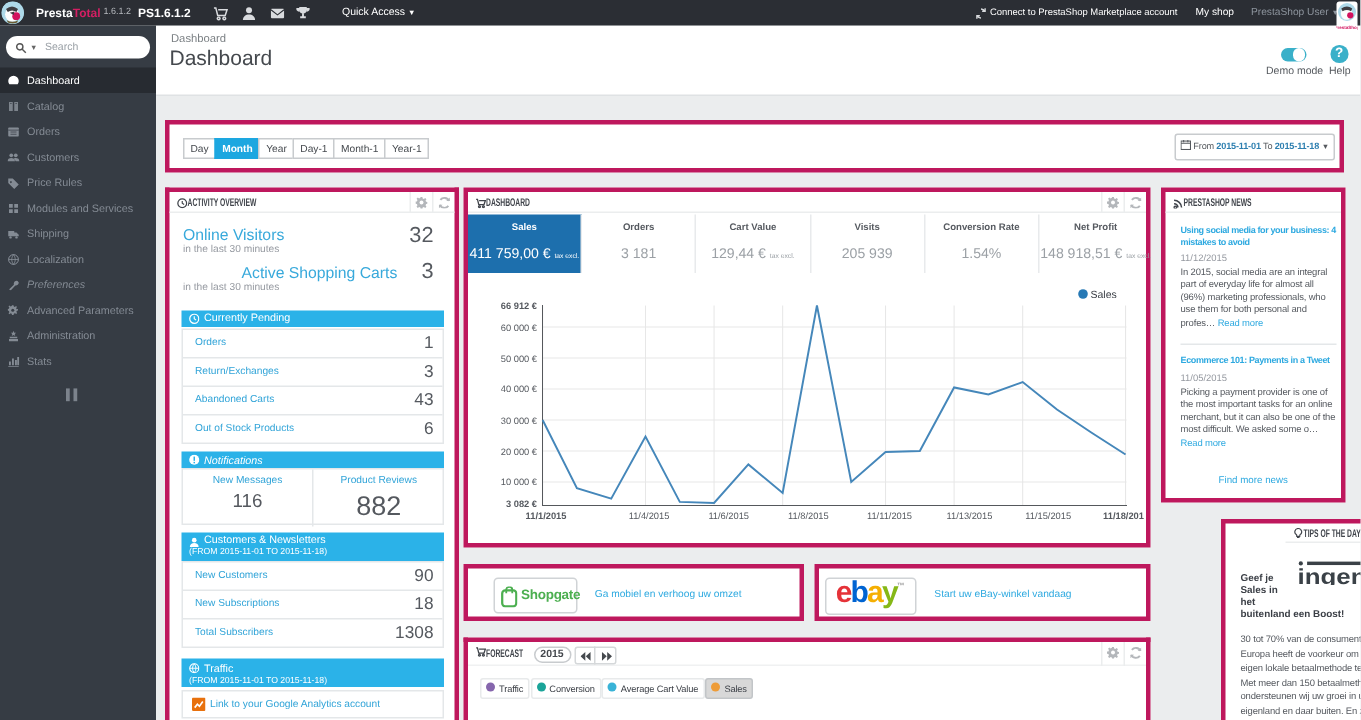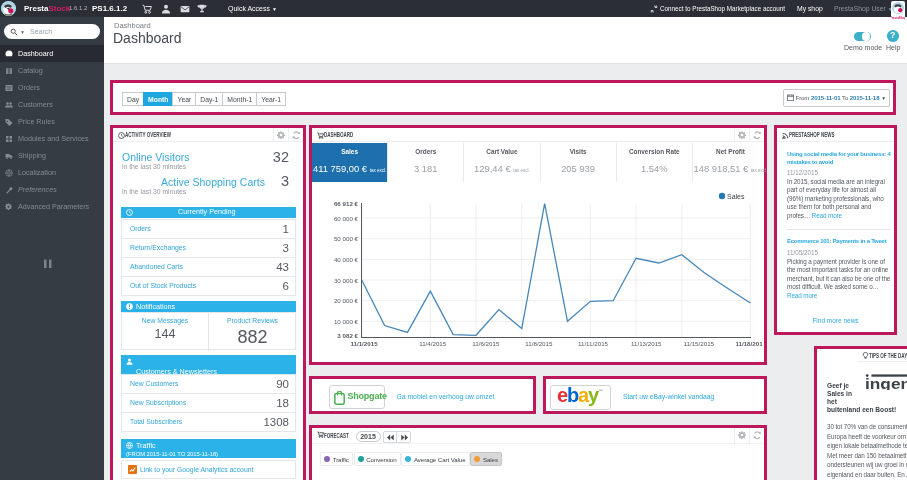--- a/index.html
+++ b/index.html
@@ -62,21 +62,21 @@
   <div id="logo-circle">
     <svg width="15" height="15" viewBox="0 0 15 15">
       <circle cx="7.5" cy="7.5" r="7.5" fill="#aed9e9"></circle>
       <ellipse cx="7" cy="8.5" rx="4.6" ry="5" fill="#fdfdfd"></ellipse>
       <path d="M3 5 Q7 1.5 11 5 L10 7 Q7 5 4.2 7 Z" fill="#3e3d42"></path>
       <circle cx="9.8" cy="9.8" r="2.6" fill="#d2125e"></circle>
       <path d="M5.5 7.5 L8.6 6.6 L8.2 9 Z" fill="#3e3d42"></path>
       <path d="M3.5 12.5 Q7.5 14.5 11 12.5 L10.5 14 Q7.5 15.3 4.2 14 Z" fill="#6b5d34"></path>
     </svg>
   </div>
-  <div class="tb-txt" style="left:24px; font-weight:bold;">Presta<span style="color:#d41f63;">Stock</span></div>
+  <div class="tb-txt" style="left:24px; font-weight:bold;">Presta<span style="color:#d41f63;">Total</span></div>
   <div class="tb-txt" style="left:69px; font-size:6px; color:#b5b8bd;">1.6.1.2</div>
   <div class="tb-txt" style="left:92px; font-weight:bold;">PS1.6.1.2</div>
   <svg class="tb-icon" style="left:142px;" viewBox="0 0 16 16">
       <path d="M1 2h2l2 8h8l2-6H5.5M6 12a1.4 1.4 0 1 0 .1 0M12 12a1.4 1.4 0 1 0 .1 0" fill="none" stroke="#d9dbde" stroke-width="1.6"></path>
     </svg>
   <svg class="tb-icon" style="left:161px;" viewBox="0 0 16 16">
       <circle cx="8" cy="4.5" r="3.2" fill="#d9dbde"></circle>
       <path d="M1.5 15c0-4 3-6 6.5-6s6.5 2 6.5 6z" fill="#d9dbde"></path>
     </svg>
   <svg class="tb-icon" style="left:180px;" viewBox="0 0 16 16">
@@ -174,20 +174,32 @@
       </svg>
       <span class="mi-label">Preferences</span>
     </div>
   <div class="menu-item" style="top:181px;">
       <svg viewBox="0 0 16 16">
         <path d="M6 1h2l.4 1.6 1.5.6L11.3 2l1.4 1.4-1.2 1.4.6 1.5L14 6v2l-1.6.4-.6 1.5 1.2 1.4-1.4 1.4-1.4-1.2-1.5.6L8 14H6l-.4-1.6-1.5-.6L2.7 13l-1.4-1.4 1.2-1.4-.6-1.5L.3 8V6l1.6-.4.6-1.5L1.3 2.7 2.7 1.3l1.4 1.2 1.5-.6z"></path>
         <circle cx="7" cy="7.5" r="2" fill="#363c44"></circle>
       </svg>
       <span class="mi-label">Advanced Parameters</span>
     </div>
+  <div class="menu-item" style="top:198px;">
+      <svg viewBox="0 0 16 16">
+        <path d="M8 1l1 2.5h2.7l-2.1 1.8.8 2.7L8 6.5 5.6 8l.8-2.7L4.3 3.5H7zM3 9h10v2H3zM2 12h12v3H2z"></path>
+      </svg>
+      <span class="mi-label">Administration</span>
+    </div>
+  <div class="menu-item" style="top:215px;">
+      <svg viewBox="0 0 16 16">
+        <path d="M1 14h14v1H1zM2 8h2.5v5H2zM6 4h2.5v9H6zM10 6h2.5v7H10zM13 2h2.5v11H13z"></path>
+      </svg>
+      <span class="mi-label">Stats</span>
+    </div>
   <div style="position:absolute; left:44px; top:243px; color:#7c838c; font-size:7px;">▌▌</div>
 </div>
 
 <div id="pageheader">
   <div style="position:absolute; left:10px; top:4px; font-size:7.5px; color:#7b8084;">Dashboard</div>
   <div style="position:absolute; left:9px; top:12.5px; font-size:14px; color:#45494e;">Dashboard</div>
   <div style="position:absolute; left:750px; top:14.5px; width:16.5px; height:9.5px; background:#3ab0c9; border-radius:5px;">
       <div style="position:absolute; right:0.5px; top:0.5px; width:8.5px; height:8.5px; background:#fff; border-radius:50%;"></div>
     </div>
   <div style="position:absolute; left:740px; top:27px; font-size:7px; color:#55595e;">Demo mode</div>
@@ -224,21 +236,21 @@
           </svg></span></span>
   </div>
 
   <div style="position:absolute; left:9px; top:23px; font-size:10.5px; color:#38a9db;">Online Visitors</div>
   <div style="position:absolute; right:14px; top:21px; font-size:14.5px; color:#55595f;">32</div>
   <div style="position:absolute; left:9px; top:35px; font-size:6.8px; color:#9599a0;">in the last 30 minutes</div>
   <div style="position:absolute; left:9px; top:47.5px; font-size:10.5px; color:#38a9db;margin-left:39px;">Active Shopping Carts</div>
   <div style="position:absolute; right:14px; top:45px; font-size:14.5px; color:#55595f;">3</div>
   <div style="position:absolute; left:9px; top:59.5px; font-size:6.8px; color:#9599a0;">in the last 30 minutes</div>
 
-  <div class="bluehead" style="top:79px; height:10.5px; line-height:10.5px; font-size:7.2px;padding-left:42px;"><svg style="position:absolute; left:5px; top:2px;" width="7" height="7" viewBox="0 0 10 10">
+  <div class="bluehead" style="top:79px; height:10.5px; line-height:10.5px; font-size:7.2px;"><svg style="position:absolute; left:5px; top:2px;" width="7" height="7" viewBox="0 0 10 10">
         <circle cx="5" cy="5" r="4.3" fill="none" stroke="#fff" stroke-width="1.2"></circle>
         <path d="M5 2.6V5l1.8 1.3" fill="none" stroke="#fff" stroke-width="1.1"></path>
       </svg><span style="margin-left:15px;">Currently Pending</span></div>
   <div class="lrowbox" style="top:90.5px; height:77px;">
     <div class="lrow">
         <span class="ll">Orders</span>
         <span class="lv">1</span>
       </div>
     <div class="lrow">
         <span class="ll">Return/Exchanges</span>
@@ -251,38 +263,38 @@
     <div class="lrow">
         <span class="ll">Out of Stock Products</span>
         <span class="lv">6</span>
       </div>
   </div>
 
   <div class="bluehead" style="top:173px; height:11px; line-height:11px; font-size:7.2px;"><svg style="position:absolute; left:5px; top:2px;" width="7" height="7" viewBox="0 0 10 10">
         <circle cx="5" cy="5" r="4.8" fill="#fff"></circle>
         <rect x="4.3" y="2" width="1.4" height="4" fill="#2bb2e8"></rect>
         <rect x="4.3" y="7" width="1.4" height="1.4" fill="#2bb2e8"></rect>
-      </svg><span style="margin-left:15px;">Notifications</span></div>
+      </svg><span style="margin-left:15px;font-style:italic;">Notifications</span></div>
   <div class="lrowbox" style="top:184px; height:38px;">
     <div style="position:absolute; left:0; top:0; width:87px; height:38px; border-right:1px solid #e4e7e9; text-align:center;">
       <div style="margin-top:4px; font-size:6.8px; color:#31a4d8;">New Messages</div>
-      <div style="margin-top:3px; font-size:12.5px; color:#55595f;">144</div>
+      <div style="margin-top:3px; font-size:12.5px; color:#55595f;">116</div>
     </div>
     <div style="position:absolute; left:88px; top:0; width:85px; height:38px; text-align:center;">
       <div style="margin-top:4px; font-size:6.8px; color:#31a4d8;">Product Reviews</div>
       <div style="margin-top:3px; font-size:18px; color:#55595f;">882</div>
     </div>
   </div>
 
   <div class="bluehead" style="top:227px; height:19px; font-size:7.2px;">
     <svg style="position:absolute; left:5px; top:3px;" width="7" height="7" viewBox="0 0 10 10">
         <circle cx="5" cy="3" r="2.2" fill="#fff"></circle>
         <path d="M0.8 9.5c0-2.4 1.9-3.7 4.2-3.7s4.2 1.3 4.2 3.7z" fill="#fff"></path>
       </svg>
-    <div style="margin:12px 0 0 15px; line-height:9px;">Customers &amp; Newsletters</div>
+    <div style="margin:0 0 0 15px; line-height:9px;">Customers &amp; Newsletters</div>
     <div style="margin-left:5px; font-size:5.8px; line-height:8px;">(FROM 2015-11-01 TO 2015-11-18)</div>
   </div>
   <div class="lrowbox" style="top:246px; height:58px;">
     <div class="lrow">
         <span class="ll">New Customers</span>
         <span class="lv">90</span>
       </div>
     <div class="lrow">
         <span class="ll">New Subscriptions</span>
         <span class="lv">18</span>

